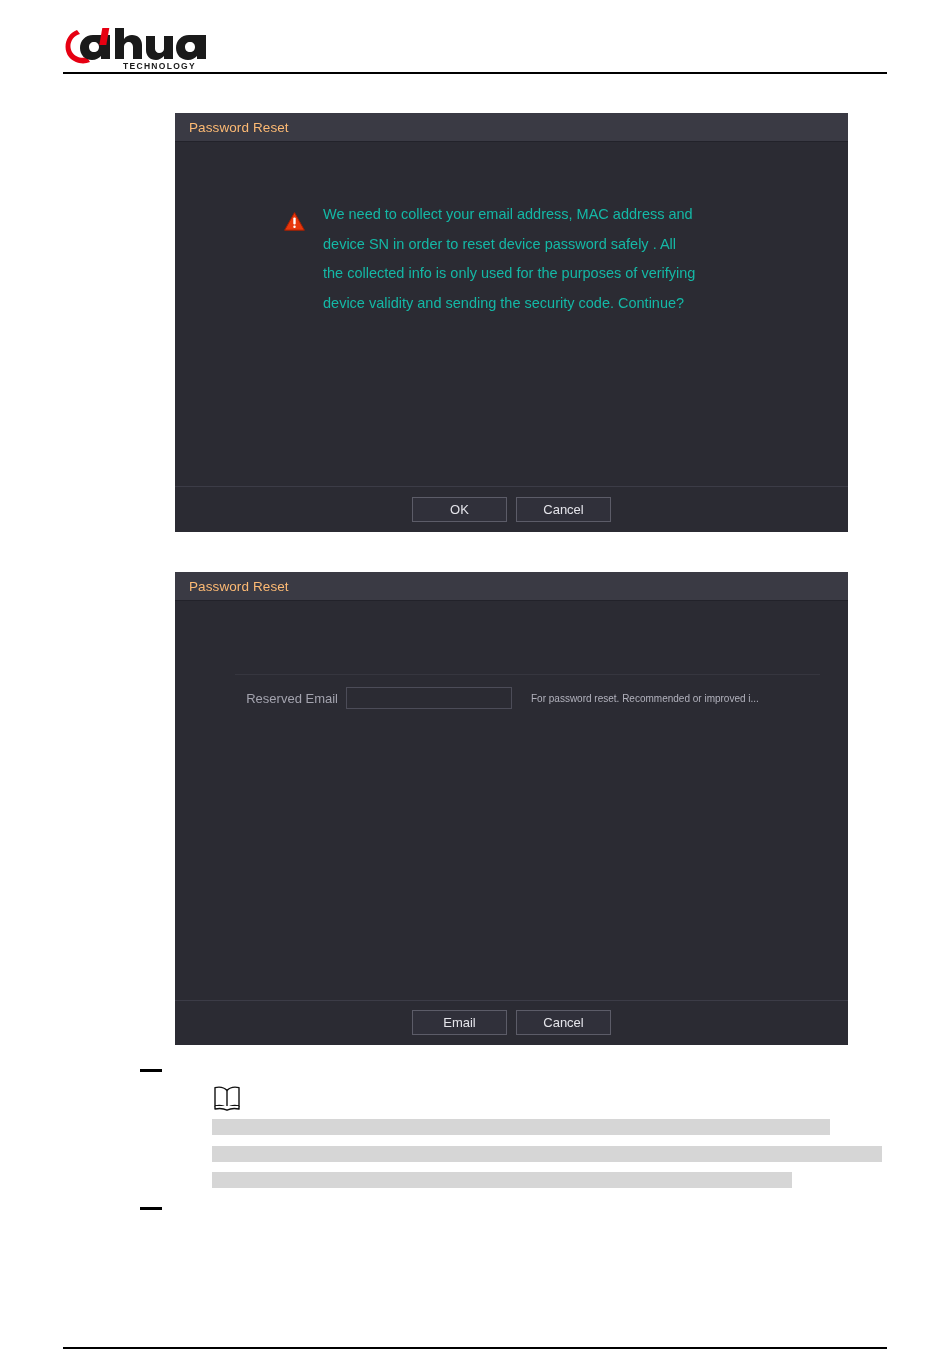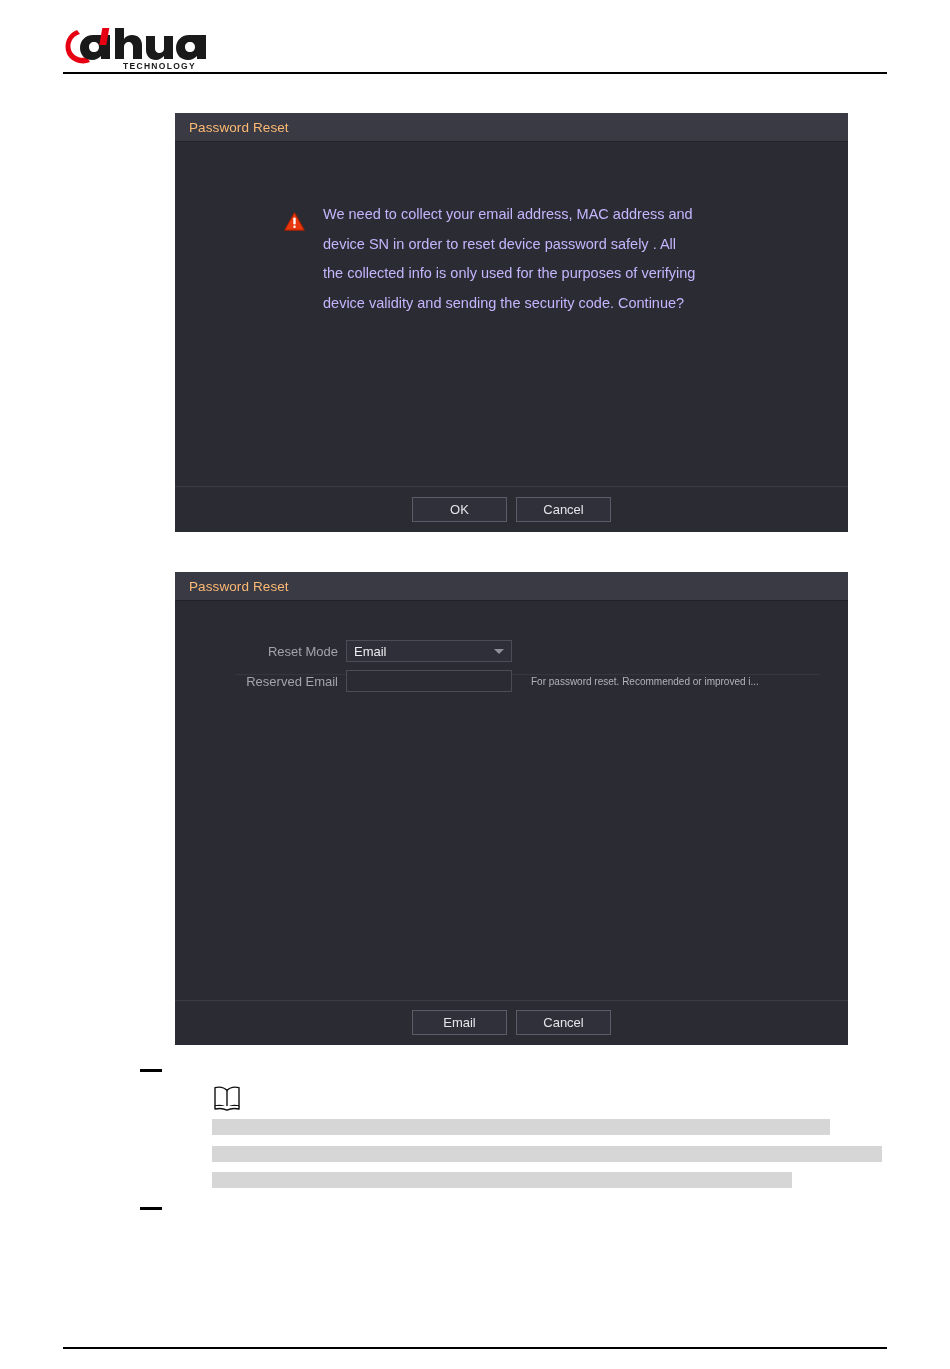--- a/index.html
+++ b/index.html
@@ -105,21 +105,21 @@
     align-items: flex-start;
     gap: 18px;
   }
   .warn-icon {
     width: 21px;
     height: 19px;
     margin-top: 12px;
     flex: 0 0 auto;
   }
   .warn-text {
-    color: #c4b5fd;
+    color: #14b8a6;
     font-size: 14.5px;
     line-height: 29.5px;
     max-width: 376px;
   }
   #dialog-confirm .dlg-footer {
     height: 45px;
   }
 
   
   #dialog-reset {
@@ -138,21 +138,21 @@
 
   .form-row {
     position: absolute;
     left: 0;
     right: 0;
     display: flex;
     align-items: center;
     height: 30px;
   }
   .form-row.row-1 { top: 35px; }
-  .form-row.row-2 { top: 65px; }
+  .form-row.row-2 { top: 82px; }
 
   .row-sep {
     position: absolute;
     left: 60px;
     right: 28px;
     top: 73px;
     height: 0;
     border-top: 1px solid #36363f;
   }
 
@@ -292,27 +292,20 @@
     <button class="btn">OK</button>
     <button class="btn">Cancel</button>
   </div>
 </div>
 
 <div class="dlg" id="dialog-reset">
   <div class="dlg-title">Password Reset</div>
 
   <div class="dlg-body">
 
-    <div class="form-row row-1">
-      <div class="field-label">Reset Mode</div>
-      <div class="select">
-        <span class="sel-value">Email</span>
-        <span class="caret"></span>
-      </div>
-    </div>
 
     <div class="row-sep"></div>
 
     <div class="form-row row-2">
       <div class="field-label">Reserved Email</div>
       <input class="text-input" type="text" value="" style="">
       <div class="hint">For password reset. Recommended or improved i...</div>
     </div>
 
   </div>

